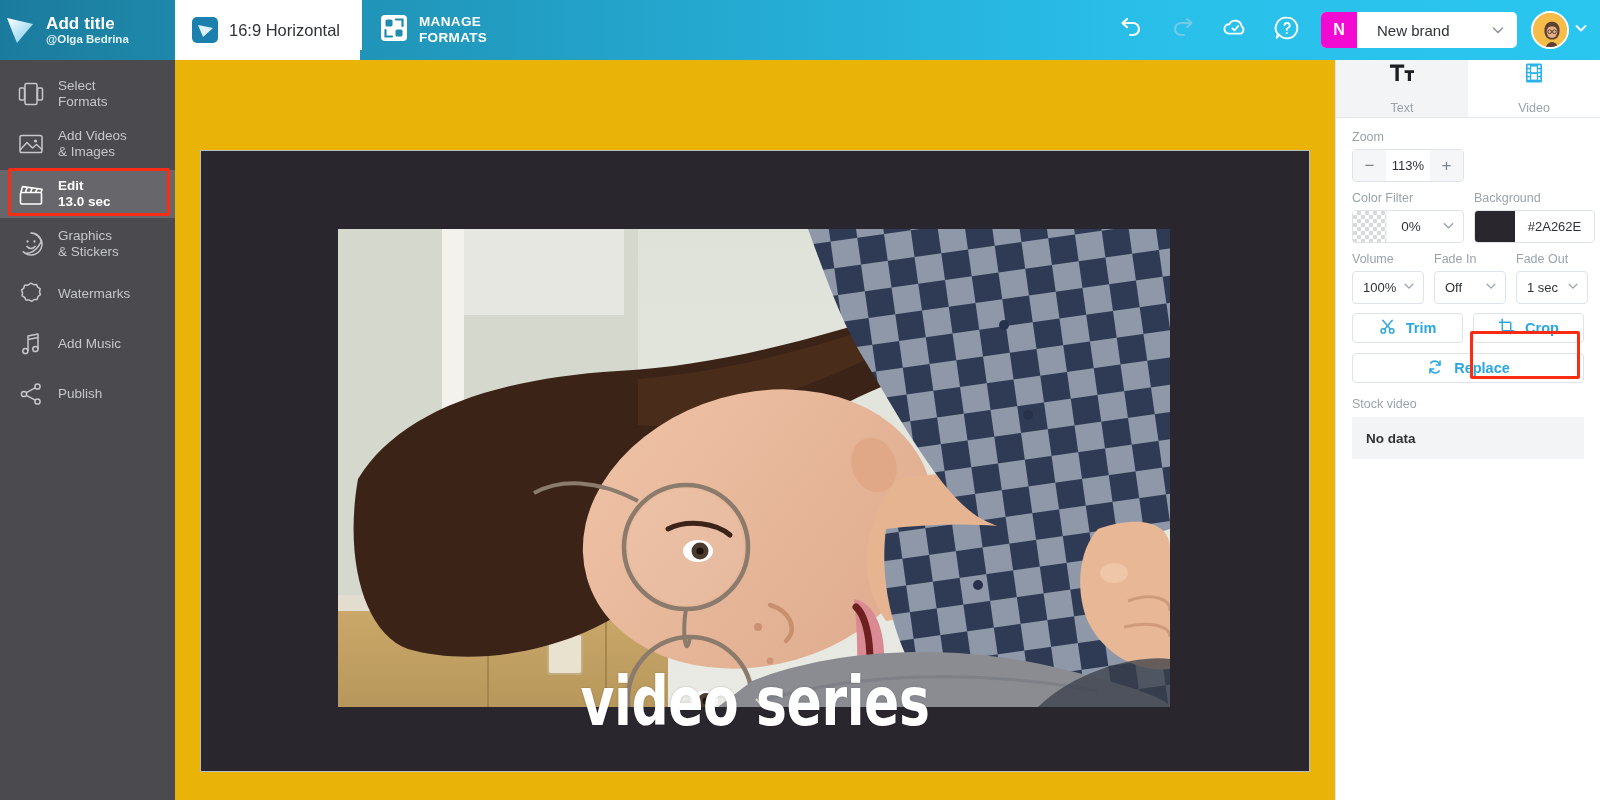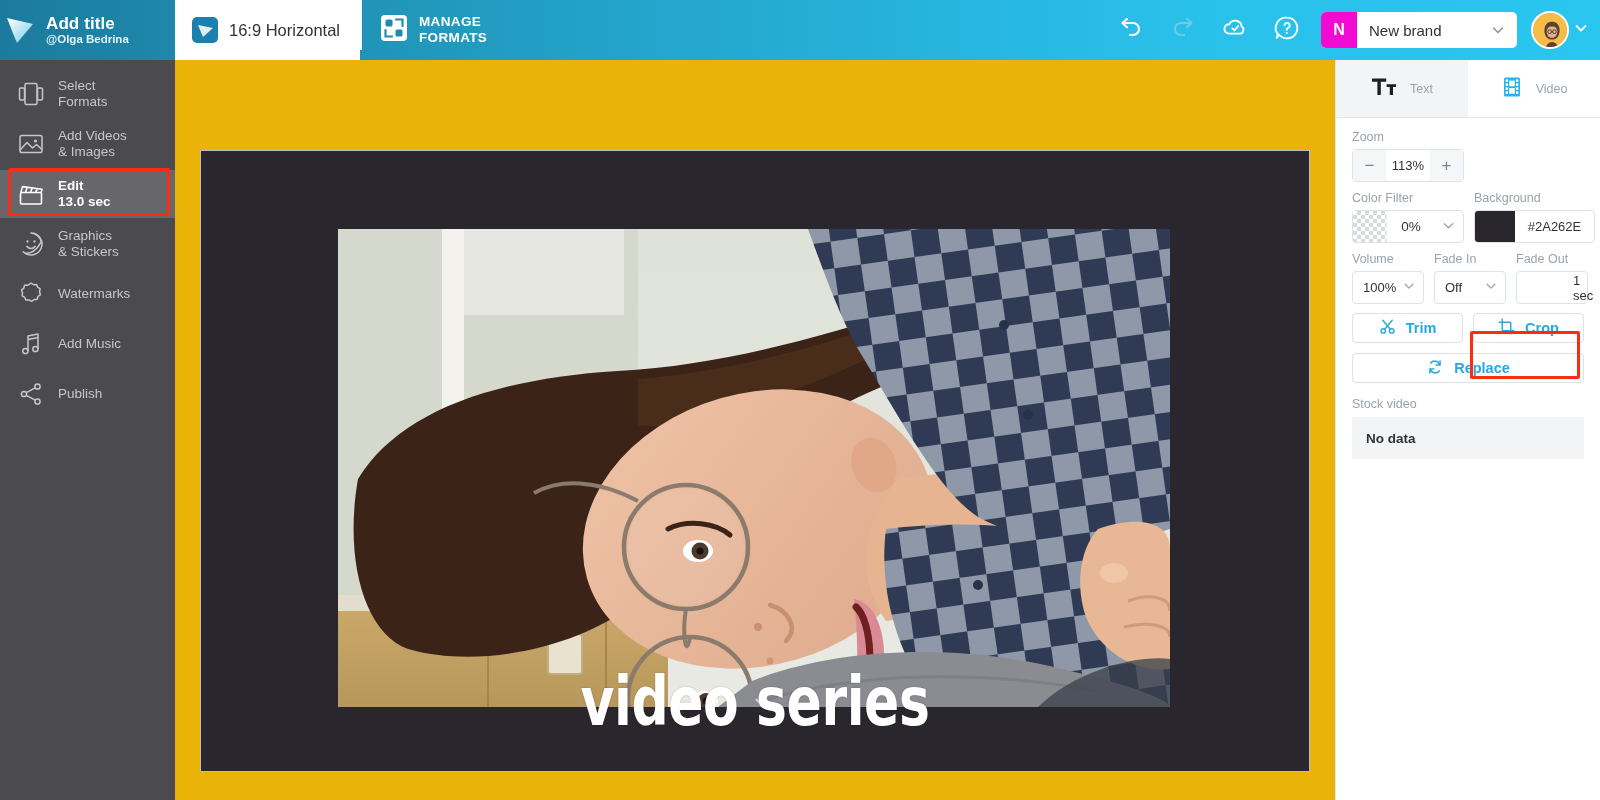--- a/index.html
+++ b/index.html
@@ -51,21 +51,21 @@
   .ticon.disabled { cursor: default; }
   .brandsel {
     width: 196px; height: 36px; background: #ffffff; border-radius: 5px;
     display: flex; align-items: center; margin-left: 8px; cursor: pointer; overflow: hidden;
   }
   .brandsel-badge {
     width: 36px; height: 36px; background: #f20ad3; color: #fff;
     display: flex; align-items: center; justify-content: center;
     font-size: 16px; font-weight: bold; flex: 0 0 auto;
   }
-  .brandsel-name { flex: 1 1 auto; padding-left: 12px; font-size: 15px; color: #2f3336; }
+  .brandsel-name { flex: 1 1 auto; padding-left: 20px; font-size: 15px; color: #2f3336; }
   .brandsel-chev { padding-right: 12px; display: flex; align-items: center; }
   .avatarwrap { display: flex; align-items: center; gap: 5px; margin-left: 14px; cursor: pointer; }
   .avatar {
     width: 38px; height: 38px; border-radius: 50%; border: 2px solid #ffffff;
     overflow: hidden; background: #f6b940; position: relative; flex: 0 0 auto;
   }
 
   
   .sidebar {
     position: absolute; left: 0; top: 60px; width: 175px; height: 740px;
@@ -106,21 +106,21 @@
     text-shadow: 0 0 2px rgba(0,0,0,.25);
   }
 
   
   .rpanel {
     position: absolute; left: 1335px; top: 60px; width: 265px; height: 740px;
     background: #ffffff; border-left: 1px solid #dfe5ea;
   }
   .rtabs { display: flex; height: 58px; border-bottom: 1px solid #e3e8ec; }
   .rtab {
-    flex: 1 1 0; display: flex; flex-direction: row; align-items: center;
+    flex: 1 1 0; display: flex; flex-direction: column; align-items: center;
     justify-content: center; gap: 13px; cursor: pointer; background: #ffffff;
   }
   .rtab.selected { background: #f3f4f5; }
   .rtab-label { font-size: 12.5px; color: #9aa3ab; }
   .rbody { padding: 12px 16px 0 16px; }
   .field-row { display: flex; gap: 10px; margin-bottom: 9px; }
   .field { display: flex; flex-direction: column; }
   .field-label { font-size: 12.5px; color: #9aa3ab; margin-bottom: 5px; }
   .ctrl {
     height: 33px; border: 1px solid #dde3e8; border-radius: 4px; background: #fff;
@@ -554,21 +554,21 @@
             <span class="chev">
               <svg viewBox="0 0 14 14" width="12" height="12" fill="none" stroke="#9aa3ab" stroke-width="1.5" stroke-linecap="round" stroke-linejoin="round">
                   <polyline points="2.5,5 7,9.5 11.5,5"></polyline>
                 </svg>
             </span>
           </div>
         </div>
         <div class="field">
           <span class="field-label">Fade Out</span>
           <div class="ctrl sel" style="width:72px;">
-            <span style="font-size:13px;margin-left:46px;">1 sec</span>
+            <span style="font-size:13px;">1 sec</span>
             <span class="chev">
               <svg viewBox="0 0 14 14" width="12" height="12" fill="none" stroke="#9aa3ab" stroke-width="1.5" stroke-linecap="round" stroke-linejoin="round">
                   <polyline points="2.5,5 7,9.5 11.5,5"></polyline>
                 </svg>
             </span>
           </div>
         </div>
       </div>
 
       <div style="display:flex; gap:10px; margin-top:5px;">

